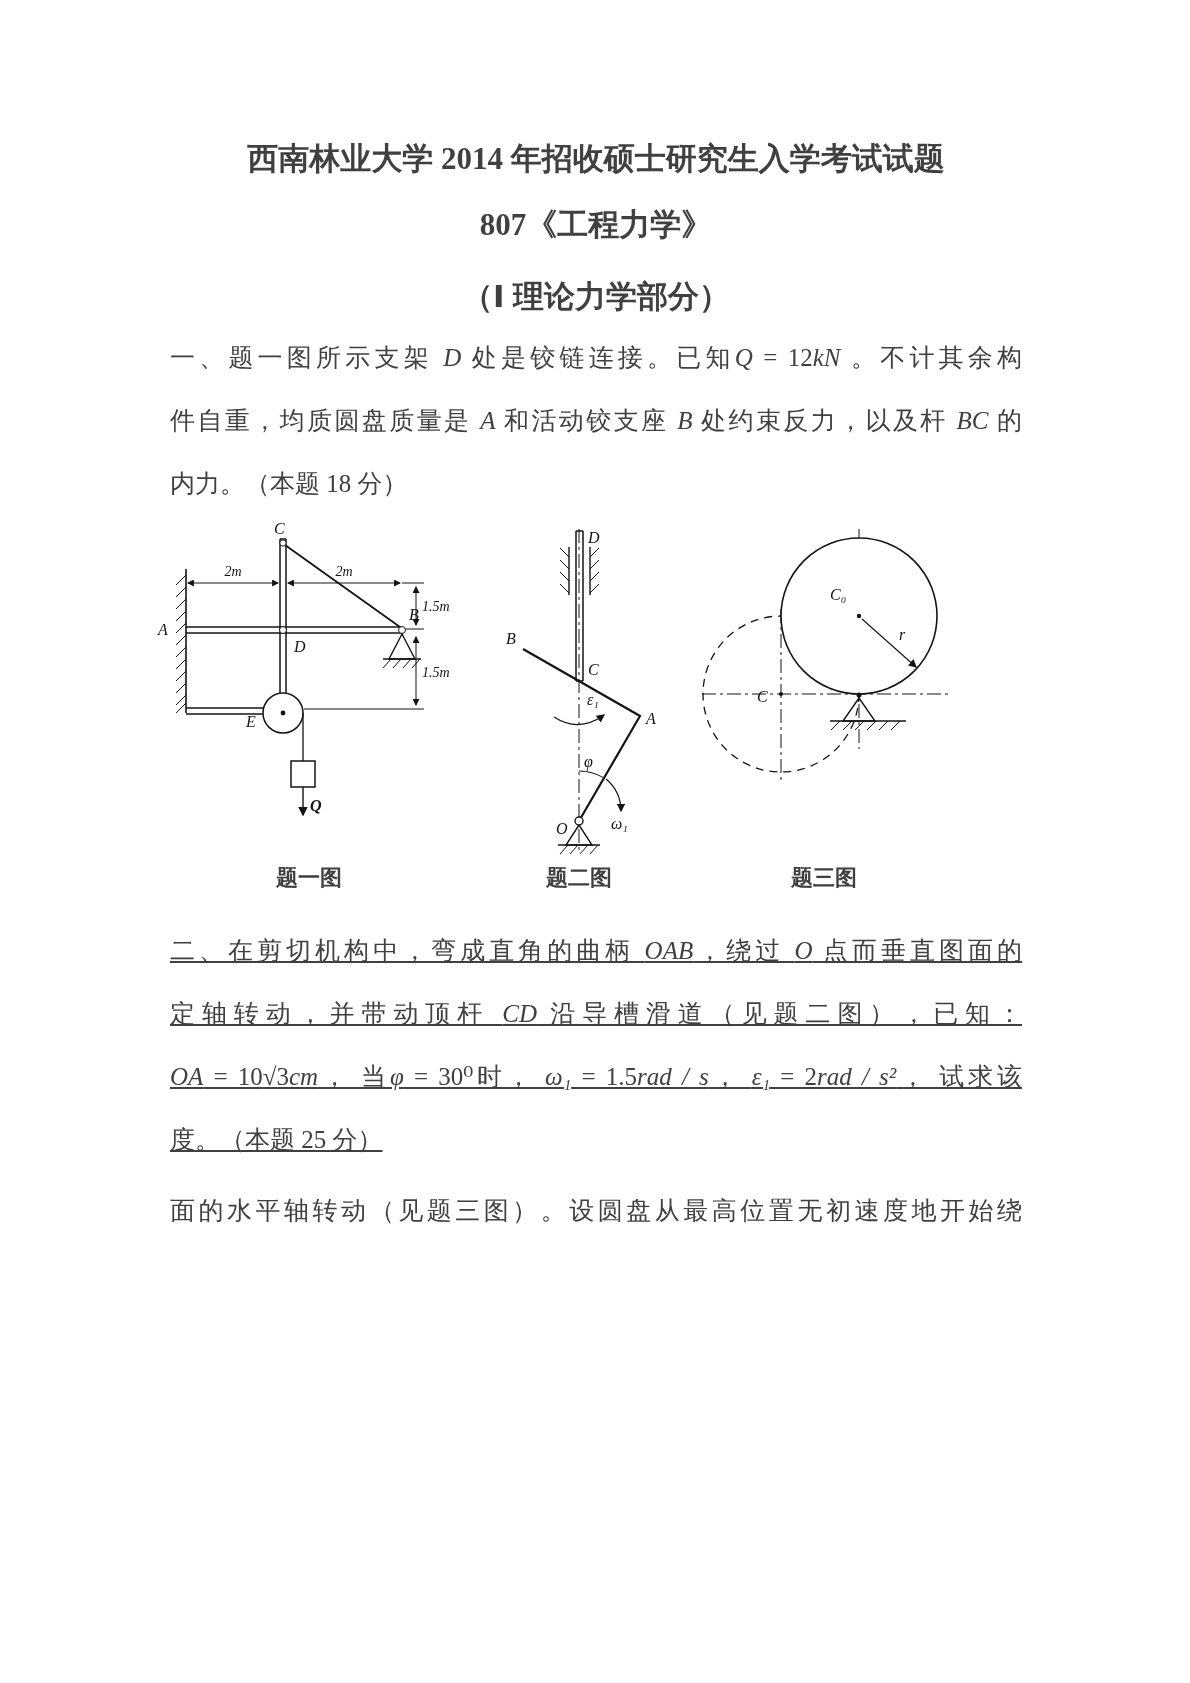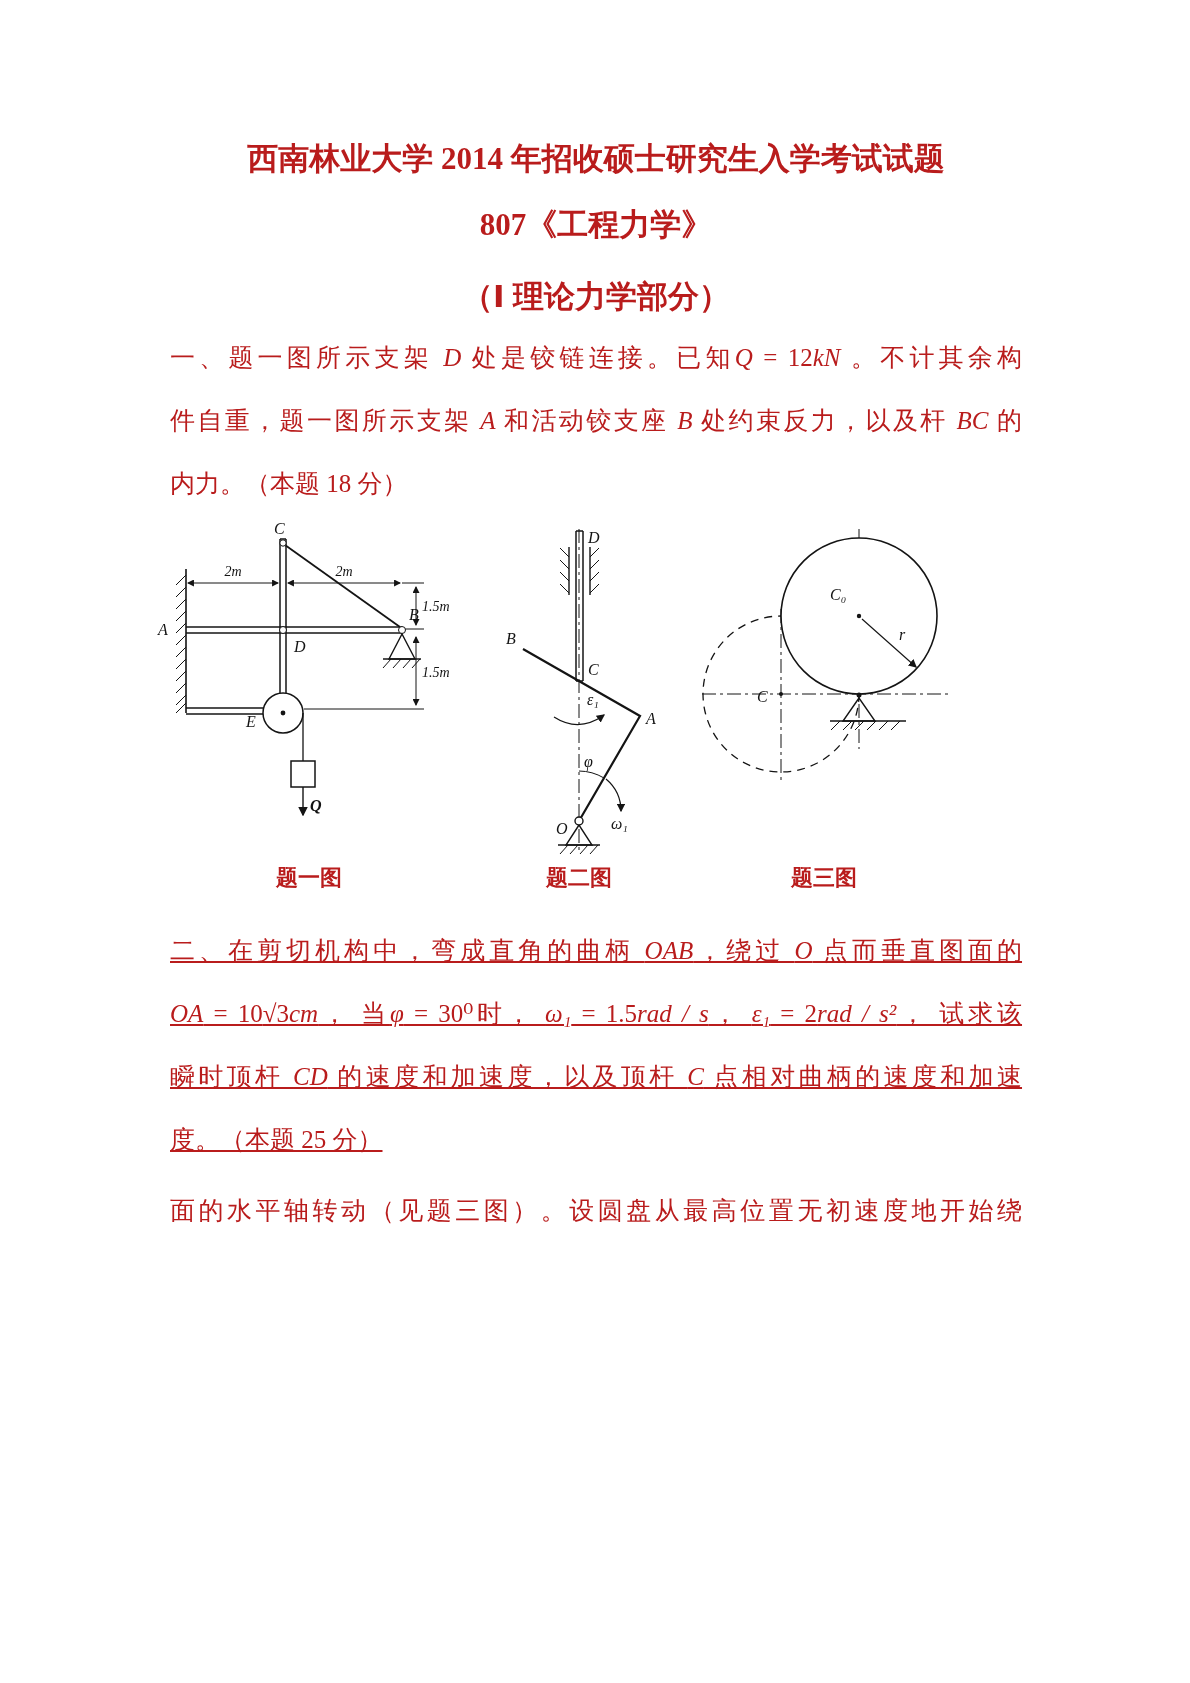--- a/index.html
+++ b/index.html
@@ -1,19 +1,19 @@
 <!DOCTYPE html>
 <html><head>
 <meta charset="utf-8">
 <style>
   * { margin:0; padding:0; box-sizing:border-box; }
   html,body { background:#ffffff; }
   .page {
     width:1190px; height:1646px; margin:0 auto; background:#ffffff;
-    position:relative; color:#b91c1c;
+    position:relative; color:#404040;
     font-family:"Liberation Serif","DejaVu Serif",serif;
   }
   .content { padding:138px 168px 0 170px; }
   .doc-title  { text-align:center; font-size:31px; font-weight:bold; line-height:42px; }
   .doc-subtitle { text-align:center; font-size:31px; font-weight:bold; margin-top:24px; }
   .doc-section { text-align:center; font-size:31px; font-weight:bold; margin-top:30px;
                  font-family:"Liberation Sans","DejaVu Sans",sans-serif; }
   .para { margin-top:8px; }
   .line { font-size:25px; line-height:63px; }
   .line.just { text-align:justify; text-align-last:justify; }
@@ -36,21 +36,21 @@
 
 <div class="page">
   <div class="content">
 
     <div class="doc-title">西南林业大学 2014 年招收硕士研究生入学考试试题</div>
     <div class="doc-subtitle">807《工程力学》</div>
     <div class="doc-section">（Ⅰ 理论力学部分）</div>
 
     <div class="para">
       <div class="line just"><span>一、题一图所示支架 </span><span class="var">D</span><span> 处是铰链连接。已知</span><span class="var">Q</span><span> = 12</span><span class="var">kN</span><span> 。不计其余构</span></div>
-      <div class="line just"><span>件自重，题一图所示支架 </span><span class="var">A</span><span> 和活动铰支座 </span><span class="var">B</span><span> 处约束反力，以及杆 </span><span class="var">BC</span><span> 的</span></div>
+      <div class="line just"><span>件自重，均质圆盘质量是 </span><span class="var">A</span><span> 和活动铰支座 </span><span class="var">B</span><span> 处约束反力，以及杆 </span><span class="var">BC</span><span> 的</span></div>
       <div class="line"><span>内力。（本题 18 分）</span></div>
     </div>
 
     <div class="figures">
 
       <div class="fig">
         <svg width="310" height="332" viewBox="0 0 310 332">
           <defs>
             <marker id="ar" viewBox="0 0 10 10" refX="8.5" refY="5" markerWidth="7" markerHeight="7" orient="auto-start-reverse">
               <path d="M0 0L10 5L0 10z" fill="#141414"></path>
@@ -195,22 +195,22 @@
           <text x="205" y="119">r</text>
           <text x="63" y="181">C</text>
         </svg>
         <div class="fig-caption">题三图</div>
       </div>
 
     </div>
 
     <div class="para q2block">
       <div class="line just"><span>二、在剪切机构中，弯成直角的曲柄 </span><span class="var">OAB</span><span>，绕过 </span><span class="var">O</span><span> 点而垂直图面的</span></div>
+      <div class="line just"><span>定轴转动，并带动顶杆 </span><span class="var">CD</span><span> 沿导槽滑道（见题二图），已知：</span></div>
       <div class="line just"><span class="var">OA</span><span> = 10</span><span>√3</span><span class="var">cm</span><span>， 当</span><span class="var">φ</span><span> = 30⁰时， </span><span class="var">ω₁</span><span> = 1.5</span><span class="var">rad / s</span><span>， </span><span class="var">ε₁</span><span> = 2</span><span class="var">rad / s²</span><span>， 试求该</span></div>
-      <div class="line just"><span>瞬时顶杆 </span><span class="var">CD</span><span> 的速度和加速度，以及顶杆 </span><span class="var">C</span><span> 点相对曲柄的速度和加速</span></div>
       <div class="line"><span>度。（本题 25 分）</span></div>
     </div>
 
     <div class="para">
       <div class="line just"><span>面的水平轴转动（见题三图）。设圆盘从最高位置无初速度地开始绕</span></div>
 
     </div>
 
   </div>
 </div>

